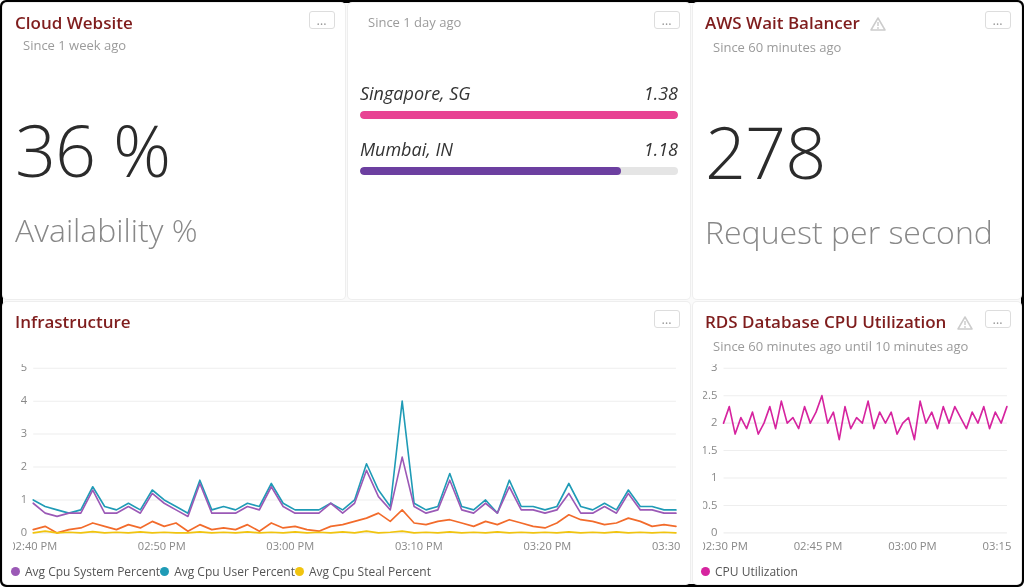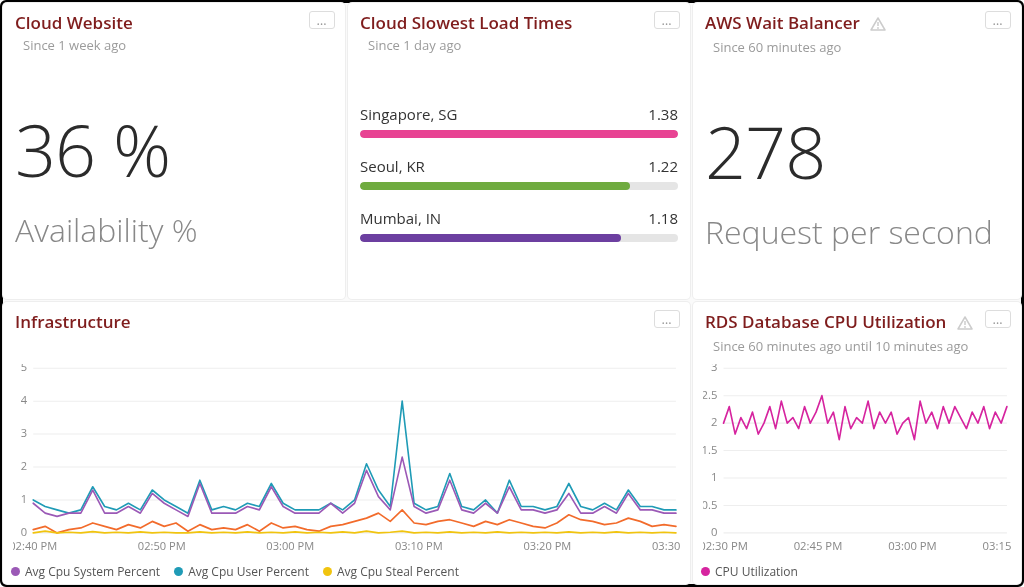--- a/index.html
+++ b/index.html
@@ -7,25 +7,25 @@
   .frame { width: 1024px; height: 587px; border: 3px solid #000; border-radius: 6px; background: #fafafa; display: grid; grid-template-columns: 342px 342px 328px; grid-template-rows: 296px 282px; gap: 3px; }
   .card { background: #fff; border-radius: 4px; position: relative; padding: 8px 12px 8px 12px; overflow: hidden; box-shadow: 0 0 0 1px #eee; }
   .card-title { font-size: 17px; font-weight: 600; color: #7f1d1d; }
   .card-sub { font-size: 13px; color: #9b9b9b; margin-top: 2px; margin-left: 8px; }
   .more { position: absolute; top: 8px; right: 10px; width: 26px; height: 18px; border: 1px solid #ddd; border-radius: 3px; display: flex; align-items: center; justify-content: center; color: #999; font-size: 13px; cursor: pointer; letter-spacing: 1px; }
   .warn { display:inline-block; vertical-align: middle; margin-left: 6px; }
   .big { font-size: 72px; font-weight: 300; color: #2b2b2b; margin-top: 46px; letter-spacing: -1px; }
   .big-label { font-size: 32px; color: #888; margin-top: 10px; font-weight: 300; }
   .bars { margin-top: 50px; }
   .bar-row { margin-bottom: 18px; }
-  .bar-head { display: flex; justify-content: space-between; font-size: 15px; color: #333; margin-bottom: 6px; }
+  .bar-head { display: flex; justify-content: space-between; font-size: 18px; color: #333; margin-bottom: 6px; font-style: italic; }
   .bar-track { height: 8px; background: #e5e5e5; border-radius: 4px; overflow: hidden; }
   .bar-fill { height: 100%; border-radius: 4px; }
   .chart-wrap { position: absolute; left: 10px; right: 10px; bottom: 30px; top: 62px; }
-  .legend { position: absolute; left: 8px; right: 8px; bottom: 4px; display: flex; flex-wrap: wrap; gap: 14px; font-size: 12px; color: #555; align-items: flex-start; }
+  .legend { position: absolute; left: 8px; right: 8px; bottom: 4px; display: flex; flex-wrap: wrap; font-size: 12px; color: #555; align-items: flex-start; }
   .legend .item { display: flex; align-items: center; gap: 5px; }
   .legend .dot { width: 9px; height: 9px; border-radius: 50%; display: inline-block; }
   .axis-label { font-size: 11px; fill: #888; }
   .ytick { font-size: 11px; fill: #888; }
   .gridline { stroke: #eee; stroke-width: 1; }
   .infra { grid-column: 1 / span 2; }
   .rds { grid-column: 3; }
 </style>
 </head>
 <body>
@@ -35,39 +35,29 @@
   <div class="card">
     <div class="more">…</div>
     <div class="card-title">Cloud Website</div>
     <div class="card-sub">Since 1 week ago</div>
     <div class="big">36 %</div>
     <div class="big-label">Availability %</div>
   </div>
 
   <div class="card">
     <div class="more">…</div>
-    <div class="card-title">Cloud Slowest Load Times</div>
     <div class="card-sub">Since 1 day ago</div>
     <div class="bars" id="bars">
         <div class="bar-row">
           <div class="bar-head">
             <span>Singapore, SG</span>
             <span>1.38</span>
           </div>
           <div class="bar-track">
             <div class="bar-fill" style="width:100%;background:#e84393"></div>
-          </div>
-        </div>
-        <div class="bar-row">
-          <div class="bar-head">
-            <span>Seoul, KR</span>
-            <span>1.22</span>
-          </div>
-          <div class="bar-track">
-            <div class="bar-fill" style="width:85%;background:#6fab3f"></div>
           </div>
         </div>
         <div class="bar-row">
           <div class="bar-head">
             <span>Mumbai, IN</span>
             <span>1.18</span>
           </div>
           <div class="bar-track">
             <div class="bar-fill" style="width:82%;background:#6c3fa0"></div>
           </div>

